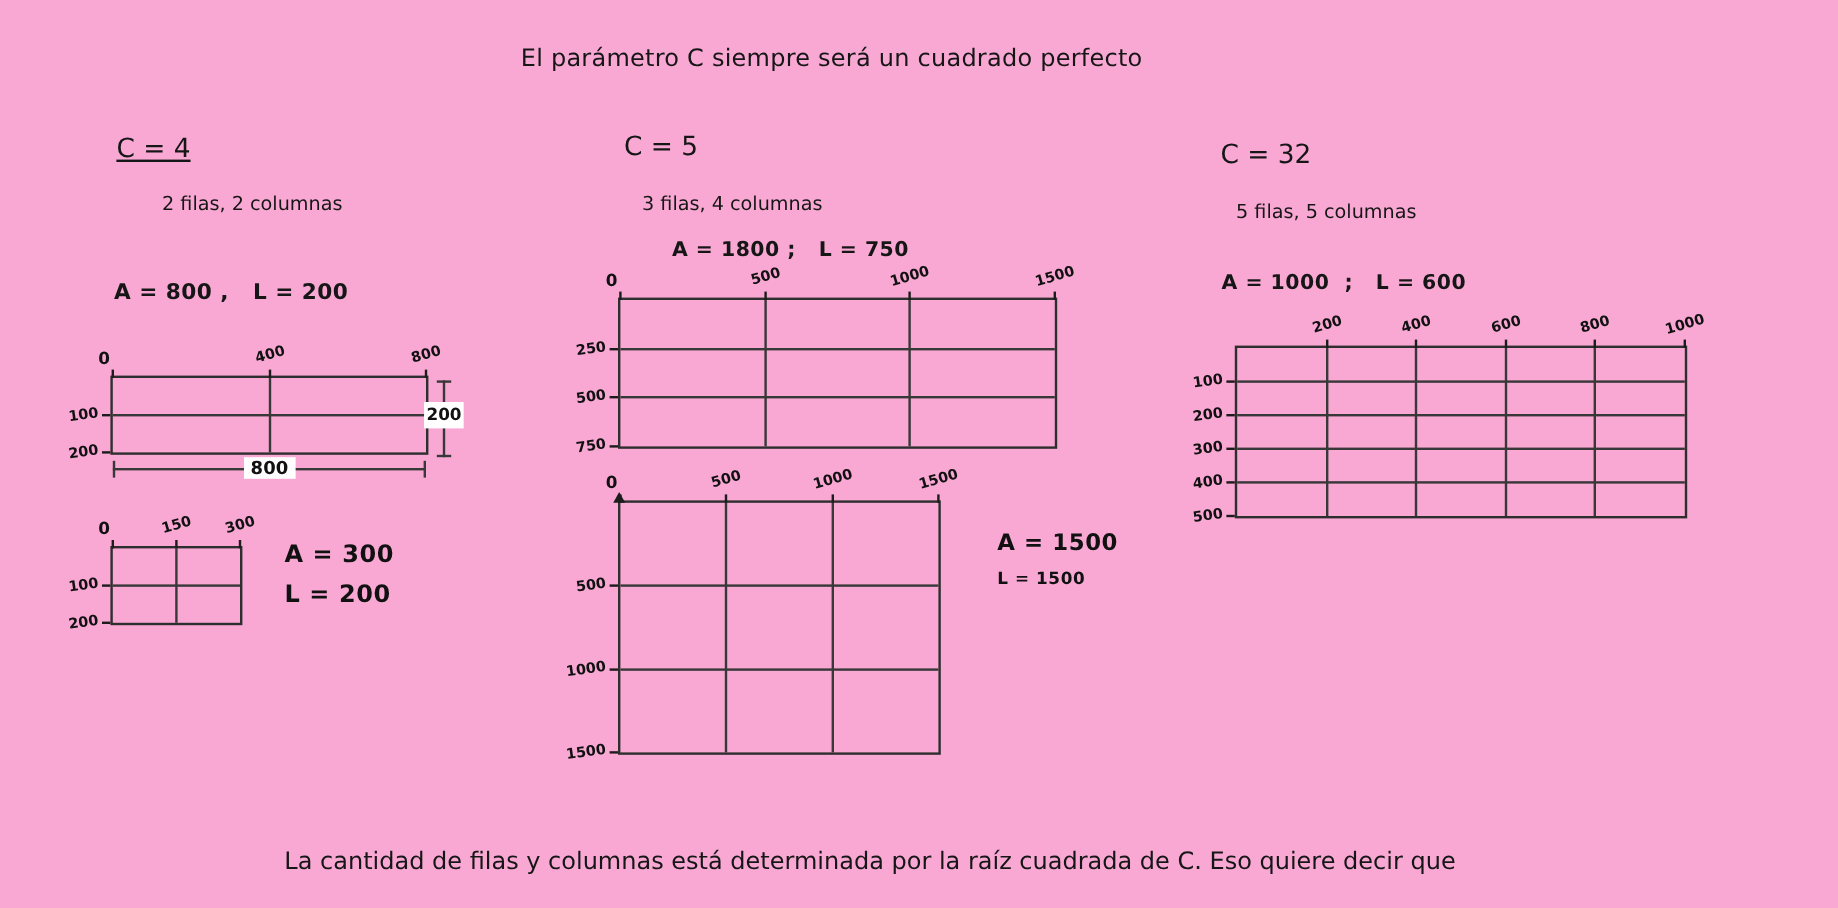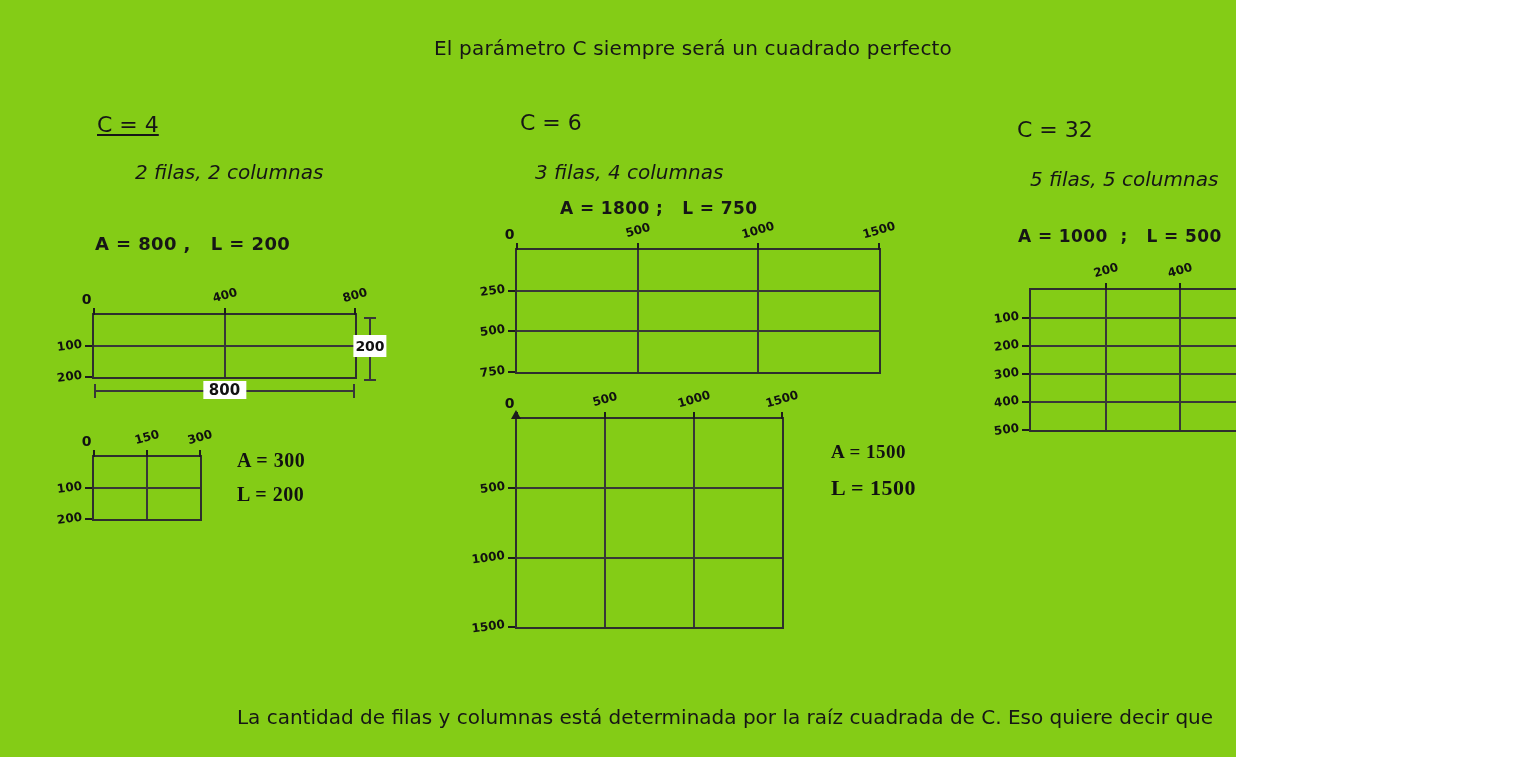--- a/index.html
+++ b/index.html
@@ -1,59 +1,59 @@
 <!DOCTYPE html>
 <html><head>
 <meta charset="utf-8">
 <style>
   html, body { margin: 0; padding: 0; background: #ffffff; }
   .canvas {
     position: relative;
-    width: 1236px;
+    width: 1532px;
     height: 757px;
-    background: #84cc16;
+    background: #f9a8d4;
     font-family: "DejaVu Sans", sans-serif;
     color: #161616;
     overflow: hidden;
   }
   .hw { position: absolute; white-space: pre; }
   .title { left: 0; width: 1386px; text-align: center; top: 36px; font-size: 20px; letter-spacing: 0.2px; }
   .heading { font-size: 22px; }
-  .sub { font-size: 20px; font-style: italic; }
+  .sub { font-size: 16px; }
   .params { font-size: 18px; font-weight: bold; letter-spacing: 0.4px; }
   .footer { left: 130px; width: 1190px; text-align: center; top: 640px; font-size: 20px; line-height: 31px; }
   #grid-layer { position: absolute; left: 0; top: 0; width: 100%; height: 100%; }
   .grid { position: absolute; border: 2px solid #2e2e2e; }
   .gline { position: absolute; background: #383838; }
   .tickmark { position: absolute; background: #1c1c1c; }
   .ticklabel { position: absolute; font-size: 12px; font-weight: bold; white-space: nowrap; color: #111; }
-  .sidelabel { position: absolute; font-weight: bold; white-space: pre; color: #111; letter-spacing: 0.5px; font-family: Liberation Serif, serif; }
+  .sidelabel { position: absolute; font-weight: bold; white-space: pre; color: #111; letter-spacing: 0.5px; }
   .dimlabel { position: absolute; background: #ffffff; padding: 0 6px; font-weight: bold; font-size: 15px; color: #111; }
   .axisarrow { position: absolute; width: 0; height: 0;
     border-left: 5px solid transparent; border-right: 5px solid transparent;
     border-bottom: 9px solid #1c1c1c; }
 </style>
 </head>
 <body>
 
 <div class="canvas">
 
   <div class="hw title">El parámetro C siempre será un cuadrado perfecto</div>
 
   <div class="hw heading" style="left:97px;  top:112px;text-decoration:underline;">C = 4</div>
   <div class="hw sub" style="left:135px; top:160px;">2 filas, 2 columnas</div>
   <div class="hw params" style="left:95px;  top:233px;">A = 800 ,   L = 200</div>
 
-  <div class="hw heading" style="left:520px; top:110px;">C = 6</div>
+  <div class="hw heading" style="left:520px; top:110px;">C = 5</div>
   <div class="hw sub" style="left:535px; top:160px;">3 filas, 4 columnas</div>
   <div class="hw params" style="left:560px; top:198px; font-size:17px;">A = 1800 ;   L = 750</div>
 
   <div class="hw heading" style="left:1017px; top:117px;">C = 32</div>
   <div class="hw sub" style="left:1030px; top:167px;">5 filas, 5 columnas</div>
-  <div class="hw params" style="left:1018px; top:226px; font-size:17px;">A = 1000  ;   L = 500</div>
+  <div class="hw params" style="left:1018px; top:226px; font-size:17px;">A = 1000  ;   L = 600</div>
 
   <div id="grid-layer">
       <div class="grid" style="left: 92px; top: 313px; width: 261px; height: 62px;">
         <div class="gline" style="left: 129.5px; top: 0px; width: 2px; height: 100%;"></div>
         <div class="gline" style="top: 30px; left: 0px; height: 2px; width: 100%;"></div>
         <div class="tickmark" style="left: -1px; top: -7px; width: 2px; height: 7px;"></div>
         <div class="ticklabel" style="left: 0px; top: -24px; transform: translateX(-125%); font-size: 14px;">0</div>
         <div class="tickmark" style="left: 129.5px; top: -7px; width: 2px; height: 7px;"></div>
         <div class="ticklabel" style="left: 130.5px; top: -27px; transform: translateX(-50%) rotate(-16deg);">400</div>
         <div class="tickmark" style="left: 260px; top: -7px; width: 2px; height: 7px;"></div>
@@ -122,21 +122,21 @@
         <div class="ticklabel" style="left: 265px; top: -27px; transform: translateX(-50%) rotate(-16deg);">1500</div>
         <div class="tickmark" style="left: -9px; top: 68.3264px; width: 7px; height: 2px;"></div>
         <div class="ticklabel" style="left: -12px; top: 69.3264px; transform: translate(-100%, -55%) rotate(-8deg);">500</div>
         <div class="tickmark" style="left: -9px; top: 137.674px; width: 7px; height: 2px;"></div>
         <div class="ticklabel" style="left: -12px; top: 138.674px; transform: translate(-100%, -55%) rotate(-8deg);">1000</div>
         <div class="tickmark" style="left: -9px; top: 207px; width: 7px; height: 2px;"></div>
         <div class="ticklabel" style="left: -12px; top: 208px; transform: translate(-100%, -55%) rotate(-8deg);">1500</div>
         <div class="axisarrow" style="left: -6px; top: -9px;"></div>
       </div>
       <div class="sidelabel" style="left: 831px; top: 441px; font-size: 19px;">A = 1500</div>
-      <div class="sidelabel" style="left: 831px; top: 475px; font-size: 22px;">L = 1500</div>
+      <div class="sidelabel" style="left: 831px; top: 475px; font-size: 14px;">L = 1500</div>
       <div class="grid" style="left: 1029px; top: 288px; width: 373px; height: 140px;">
         <div class="gline" style="left: 73.6px; top: 0px; width: 2px; height: 100%;"></div>
         <div class="gline" style="left: 148.2px; top: 0px; width: 2px; height: 100%;"></div>
         <div class="gline" style="left: 222.8px; top: 0px; width: 2px; height: 100%;"></div>
         <div class="gline" style="left: 297.4px; top: 0px; width: 2px; height: 100%;"></div>
         <div class="gline" style="top: 27px; left: 0px; height: 2px; width: 100%;"></div>
         <div class="gline" style="top: 55px; left: 0px; height: 2px; width: 100%;"></div>
         <div class="gline" style="top: 83px; left: 0px; height: 2px; width: 100%;"></div>
         <div class="gline" style="top: 111px; left: 0px; height: 2px; width: 100%;"></div>
         <div class="tickmark" style="left: 73.6px; top: -7px; width: 2px; height: 7px;"></div>

